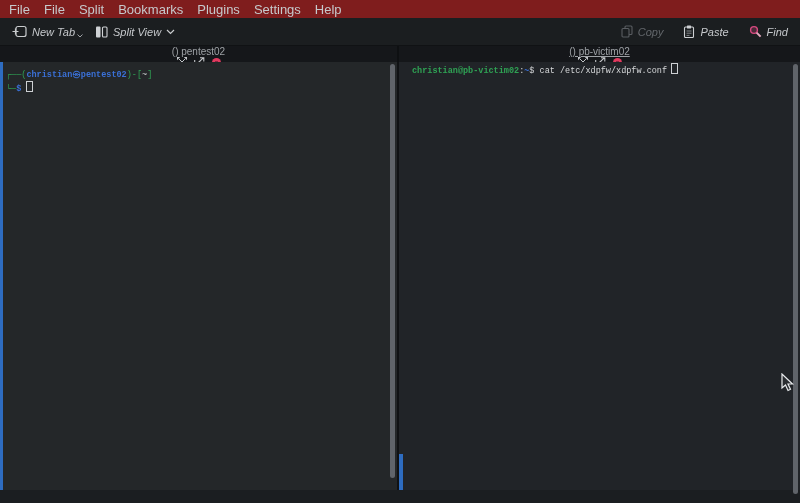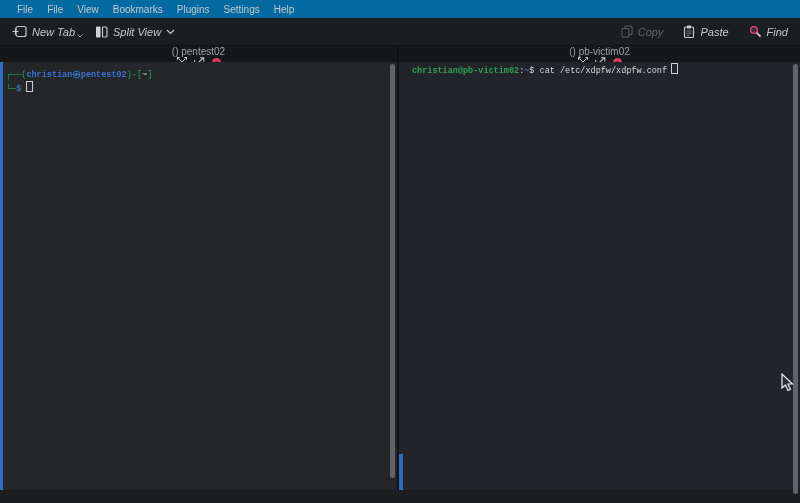--- a/index.html
+++ b/index.html
@@ -3,37 +3,37 @@
 <meta charset="utf-8">
 <style>
   html,body { margin:0; padding:0; }
   body {
     width:800px; height:503px; overflow:hidden; position:relative;
     background:#1b1e20;
     font-family:"Liberation Sans", sans-serif;
     -webkit-font-smoothing:antialiased;
   }
   
-  .menubar { height:18px; display:flex; align-items:center; padding-left:10px;
-             background:#0369a1; font-size:10px; color:#c6c9cc; }
+  .menubar { height:18px; display:flex; align-items:center; padding-left:2px;
+             background:#7f1d1d; font-size:13px; color:#c6c9cc; }
   .menu-item { padding:0 7px; cursor:default; }
   
   .toolbar { height:27px; display:flex; align-items:center; background:#1b1e20;
              padding:0 6px; font-size:11px; color:#c6c9cc; }
   .tb-btn { display:flex; align-items:center; gap:5px; padding:0 6px; height:22px; border-radius:3px;font-style:italic; }
   .tb-btn.disabled { color:#63676b;text-align:right; }
   .tb-group-right { display:flex; align-items:center; gap:8px; }
   .tb-spacer { flex:1; }
   .mini-caret { margin-left:-3px; margin-top:9px; }
   
   .headers { height:17px; display:flex; background:#15171a; border-top:1px solid #101214; box-sizing:border-box; }
   .header { display:flex; align-items:center; font-size:10px; color:#9da1a5;flex-direction:column; }
   .header-left { width:397px; }
   .header-div { width:2px; background:#0e1012; }
-  .header-right { flex:1; }
+  .header-right { flex:1;text-decoration:underline; }
   .hspacer { flex:1; }
   .hicons { display:flex; align-items:center; gap:7px; padding:0 5px; }
   .close-dot { width:9px; height:9px; border-radius:50%;
                background:radial-gradient(circle at 50% 50%, #8a2240 0 1.5px, #e13a5e 2px); }
   
   .terminals { height:441px; display:flex; position:relative; }
   .pane { position:relative; }
   .pane-left  { width:397px; background:#242729; }
   .pane-div   { width:2px; background:#101214; }
   .pane-right { flex:1; background:#212428; }
@@ -61,21 +61,21 @@
   
   .mouse { position:absolute; left:781px; top:373px; z-index:10; }
   svg { display:block; }
 </style>
 </head>
 <body>
 
 <div class="menubar">
   <span class="menu-item">File</span>
   <span class="menu-item">File</span>
-  <span class="menu-item">View</span>
+  <span class="menu-item">Split</span>
   <span class="menu-item">Bookmarks</span>
   <span class="menu-item">Plugins</span>
   <span class="menu-item">Settings</span>
   <span class="menu-item">Help</span>
 </div>
 
 <div class="toolbar">
   <div class="tb-btn">
     <span>
       <svg width="15" height="13" viewBox="0 0 15 13">

